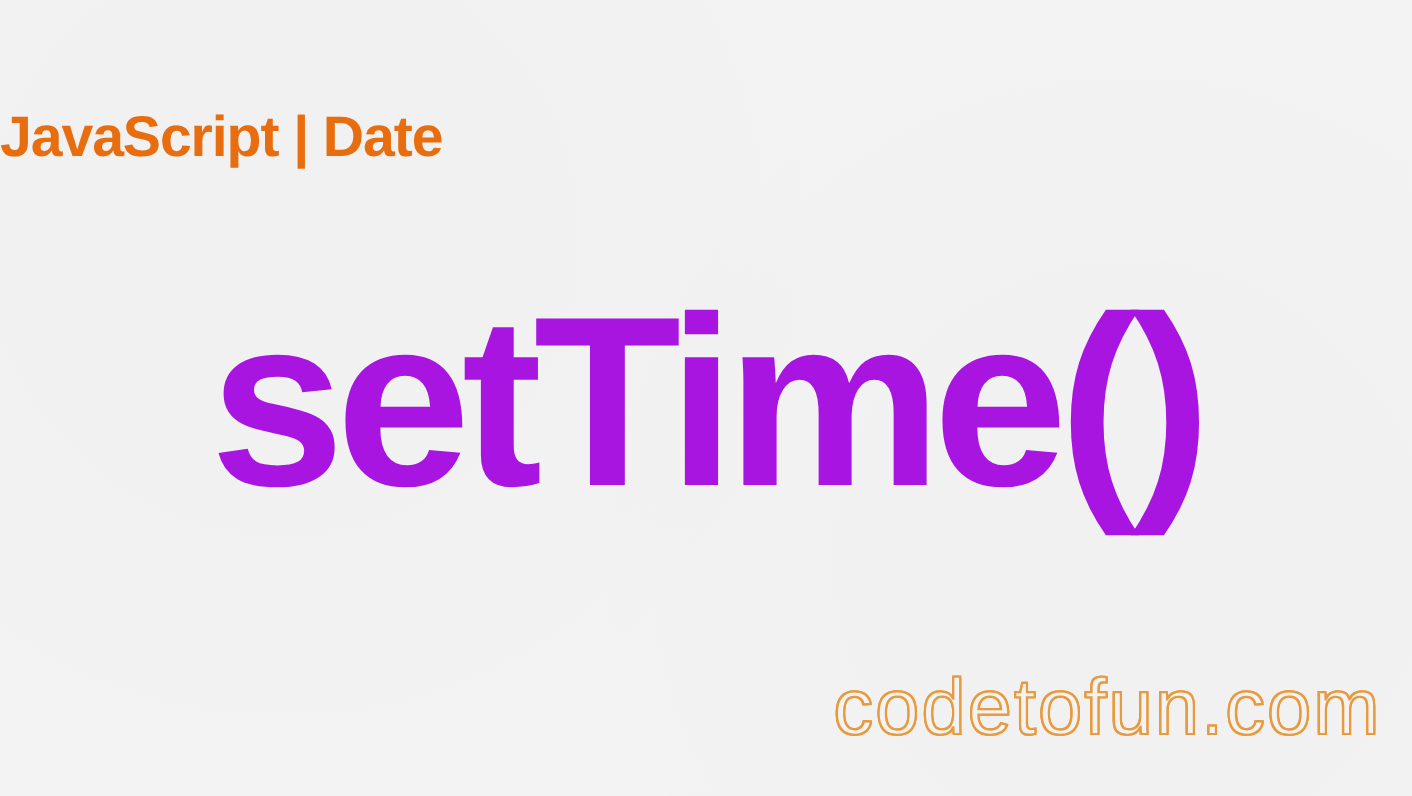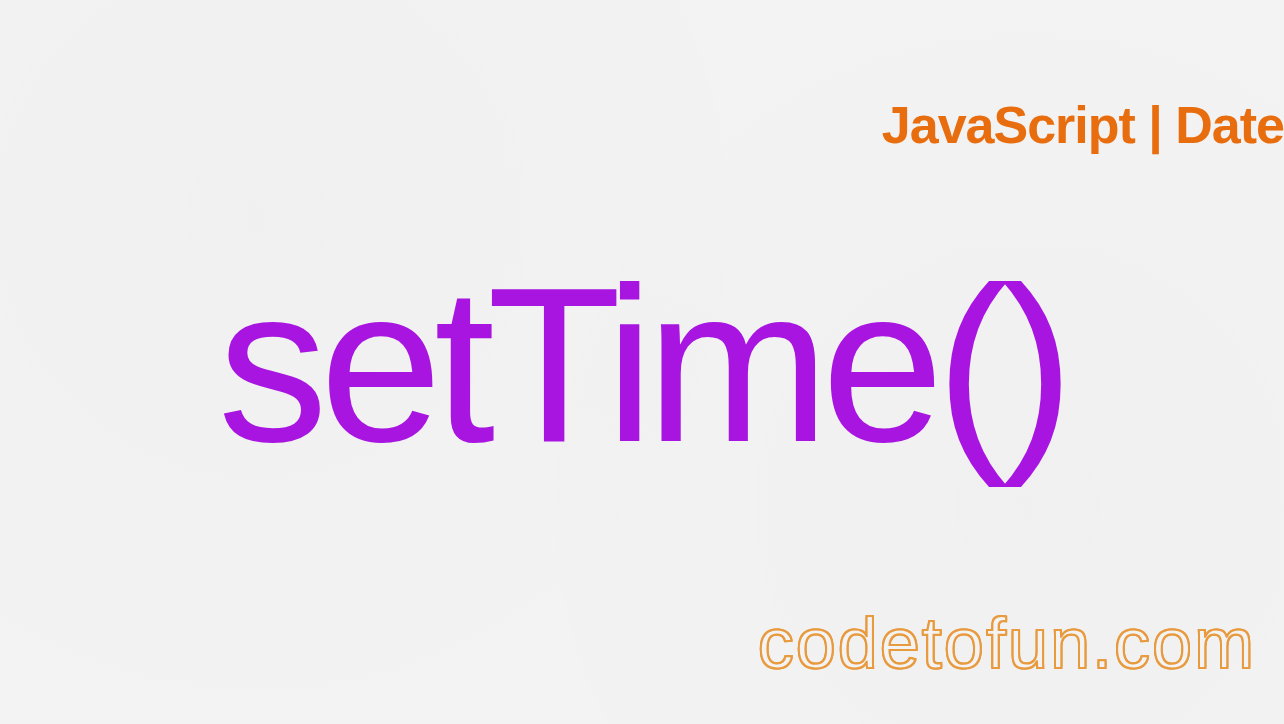--- a/index.html
+++ b/index.html
@@ -18,35 +18,35 @@
       position: relative;
       font-family: Arial, Helvetica, sans-serif;
       overflow: hidden;
     }
     
     .subtitle {
       position: absolute;
       top: 95px;
       left: 0;
       width: 100%;
-      text-align: right;
+      text-align: left;
       font-size: 52px;
       font-weight: 900;
       color: #e86d0e;
       letter-spacing: -1px;
     }
     
     .main-title {
       position: absolute;
       top: 255px;
       left: 0;
       width: 100%;
       text-align: center;
       font-size: 220px;
-      font-weight: 400;
+      font-weight: 700;
       color: #a815e0;
       letter-spacing: -8px;
       line-height: 1;
     }
     
     .watermark {
       position: absolute;
       bottom: 40px;
       right: 28px;
       font-size: 72px;

